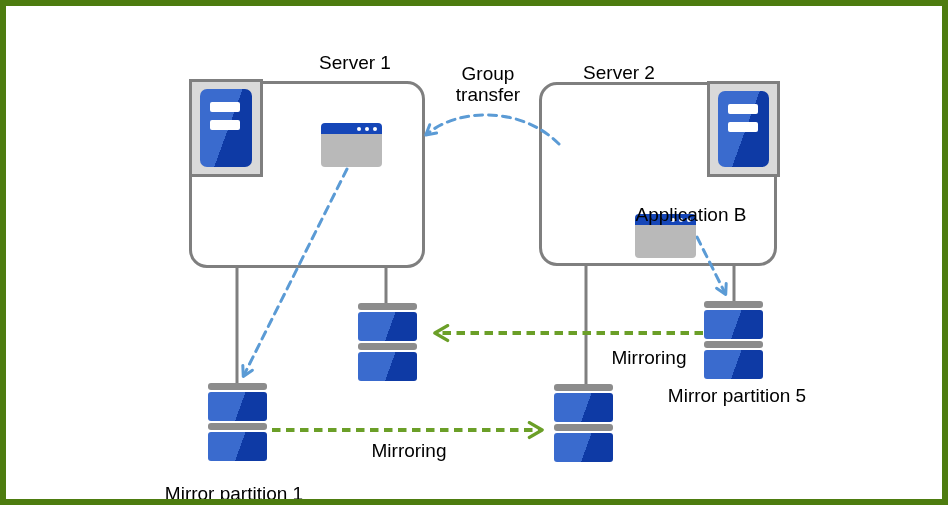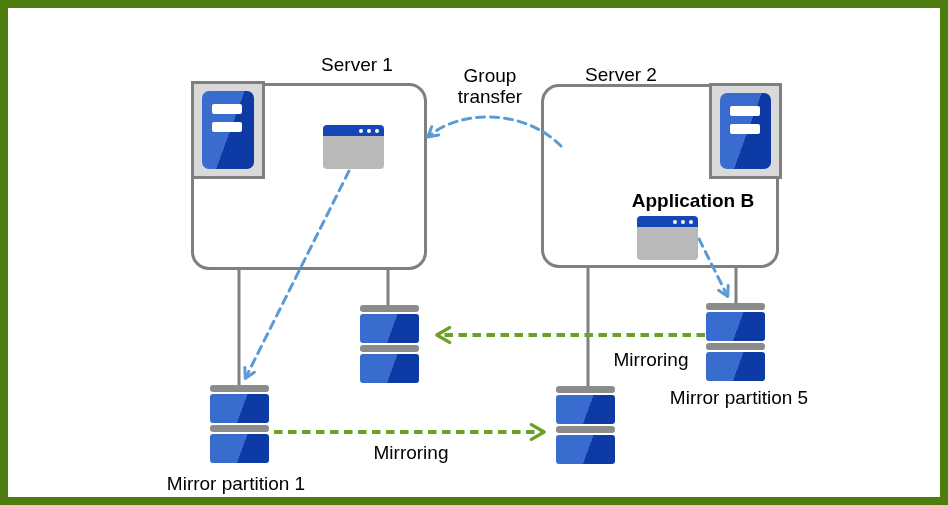--- a/index.html
+++ b/index.html
@@ -1,18 +1,18 @@
 <!DOCTYPE html>
 <html><head>
 <meta charset="utf-8">
 <style>
   html,body{margin:0;padding:0;background:#ffffff;}
   .canvas{
     position:relative;width:948px;height:505px;background:#ffffff;
-    border:8px solid #4d7c0f;box-sizing:border-box;overflow:hidden;
+    border:6px solid #4d7c0f;box-sizing:border-box;overflow:hidden;
     font-family:"Liberation Sans",sans-serif;color:#000;
   }
   .label{
     position:absolute;font-size:19px;line-height:21px;white-space:nowrap;
     transform:translateX(-50%);text-align:center;
   }
   .label.wrap{white-space:normal;width:96px;}
   
   .server-box{
     position:absolute;border:3px solid #7f7f7f;border-radius:18px;
@@ -130,20 +130,20 @@
   </div>
   <div class="disk" style="left:698px;top:295px;">
     <div class="disk-cap"></div>
     <div class="disk-seg"></div>
     <div class="disk-cap"></div>
     <div class="disk-seg"></div>
   </div>
 
   <div class="label" style="left:349px;top:46px;">Server 1</div>
   <div class="label" style="left:613px;top:56px;">Server 2</div>
-  <div class="label" style="left:685px;top:182px;font-weight:bold;">Application B</div>
+  <div class="label" style="left:685px;top:198px;">Application B</div>
   <div class="label wrap" style="left:482px;top:57px;">Group transfer</div>
   <div class="label" style="left:643px;top:341px;">Mirroring</div>
   <div class="label" style="left:731px;top:379px;">Mirror partition 5</div>
   <div class="label" style="left:403px;top:434px;">Mirroring</div>
-  <div class="label" style="left:228px;top:465px;">Mirror partition 1</div>
+  <div class="label" style="left:228px;top:477px;">Mirror partition 1</div>
 
 </div>
 
 </body></html>

